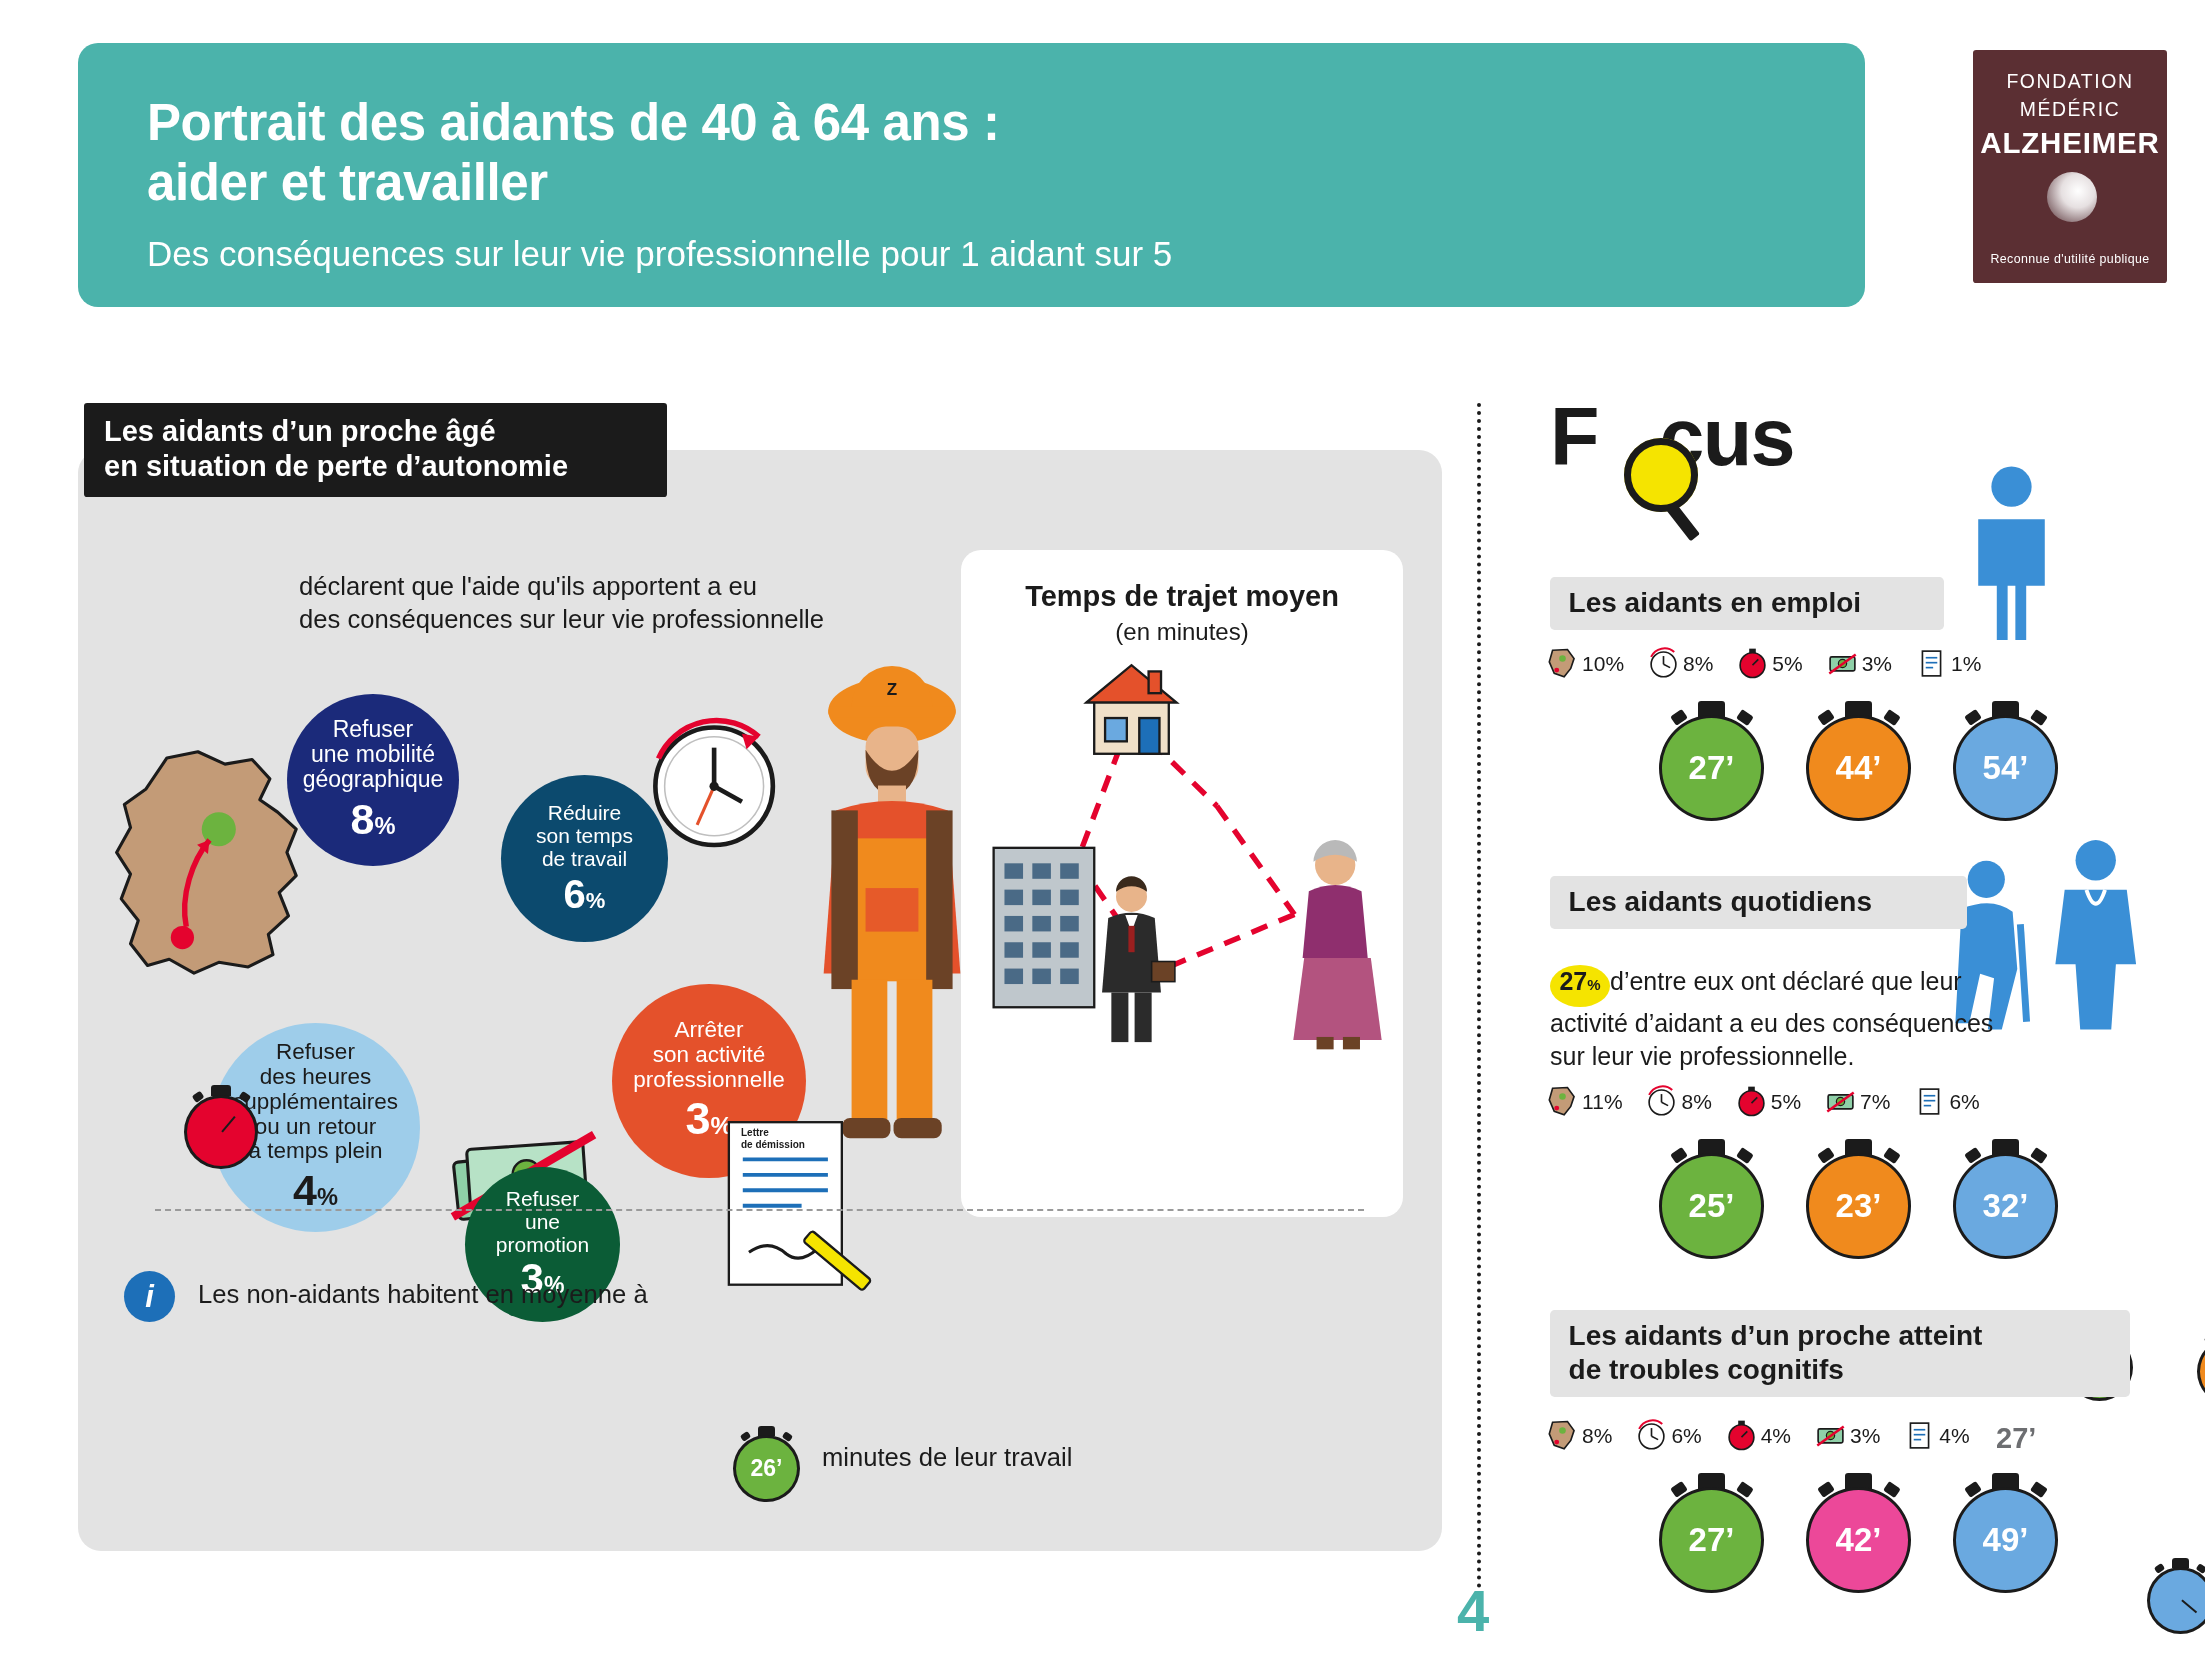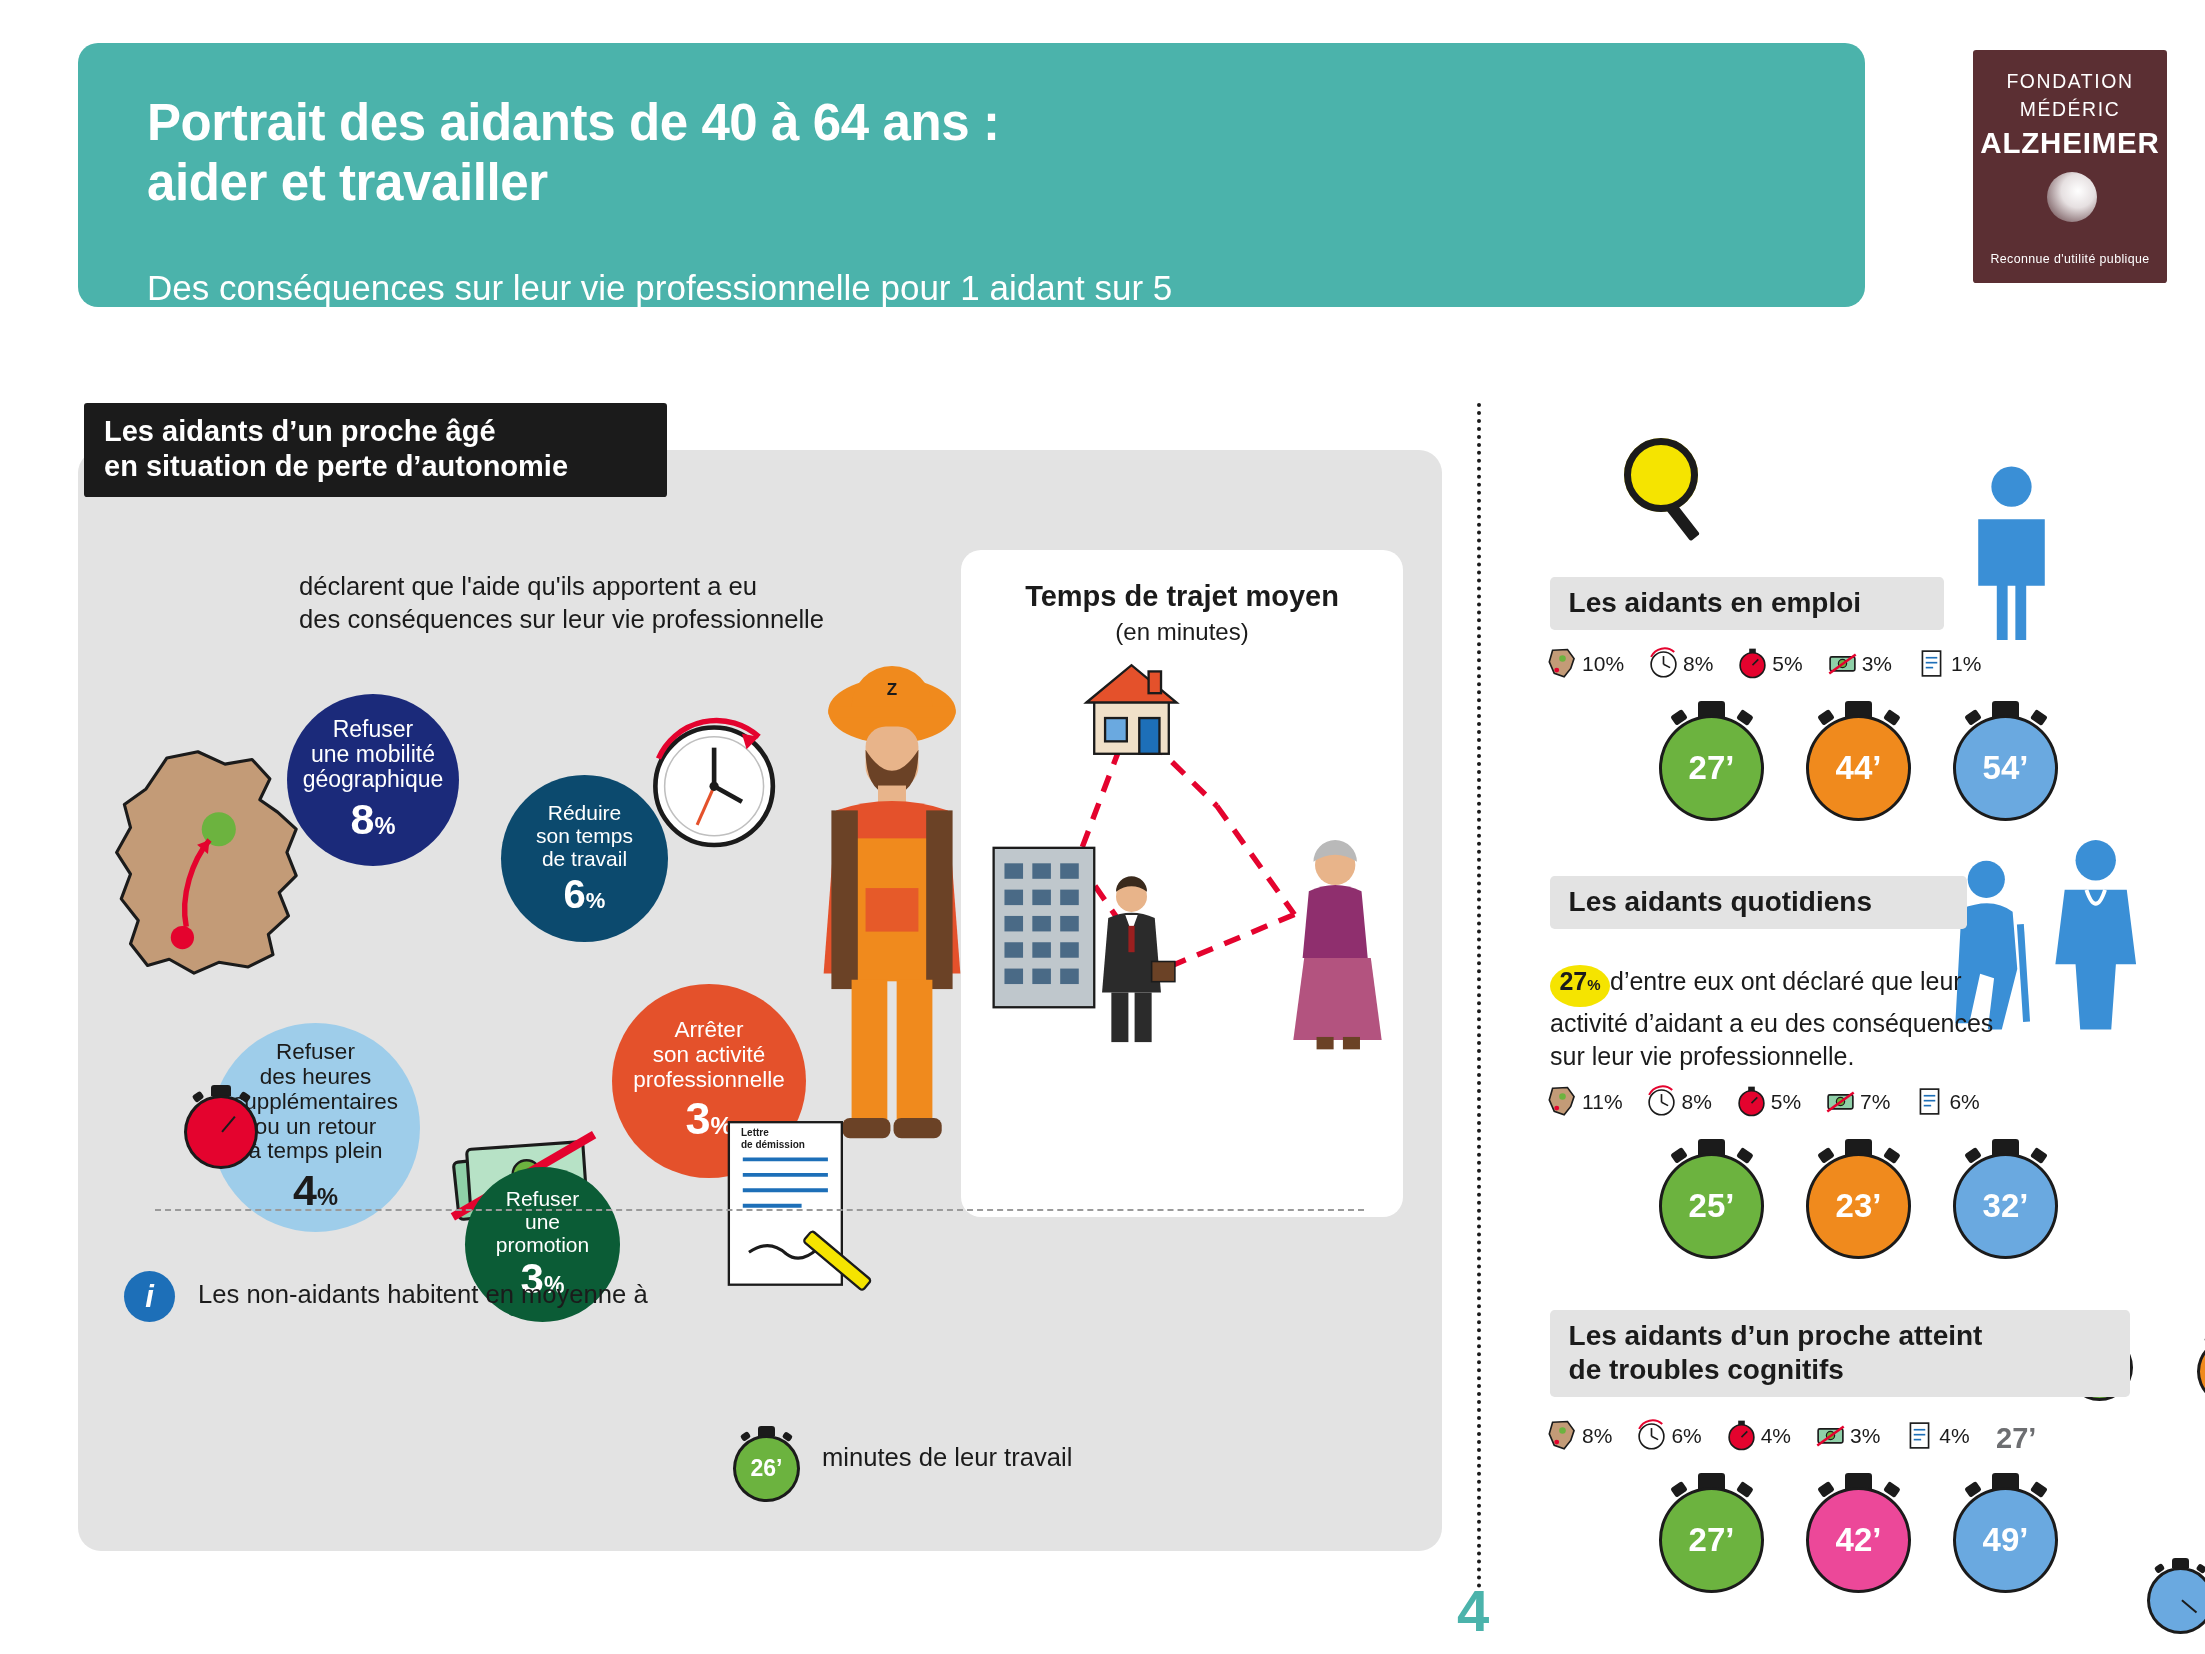--- a/index.html
+++ b/index.html
@@ -41,21 +41,20 @@
     letter-spacing: -0.4px;
   }
   .header-sub {
     position: absolute;
     left: 147px;
     top: 233px;
     width: 1628px;
     color: #ffffff;
     font-size: 35px;
     line-height: 1.2;
-    margin-top: 34px;
   }
 
   
   .logo {
     position: absolute;
     left: 1973px;
     top: 50px;
     width: 194px;
     height: 233px;
     background: #5b2f33;
@@ -546,20 +545,23 @@
       <div class="btn-l"></div>
       <div class="btn-r"></div>
     <div class="face" style="background:#6cb33f; font-size:23px;">
       <span>26’</span>
     </div>
   </div>
   <div class="info-text2" style="left:822px; top:1443px;">minutes de leur travail</div>
 
   <div class="vdivider"></div>
 
+  <div class="focus-word">
+    <span>F</span><span style="visibility:hidden">O</span><span>cus</span>
+  </div>
   <div class="focus-o"></div>
   <div class="focus-o-ring"></div>
   <div class="focus-handle"></div>
 
   <svg class="person-blue" style="left:1961px; top:465px; width:101px; height:178px;" viewBox="0 0 130 230" xmlns="http://www.w3.org/2000/svg">
     <circle cx="65" cy="28" r="26" fill="#3a8fd6"></circle>
     <path d="M22 70 h86 v86 h-24 v70 h-14 v-70 h-10 v70 h-14 v-70 h-24z" fill="#3a8fd6"></path>
   </svg>
 
   <svg class="person-blue" style="left:1946px; top:853px; width:93px; height:178px;" viewBox="0 0 120 230" xmlns="http://www.w3.org/2000/svg">

